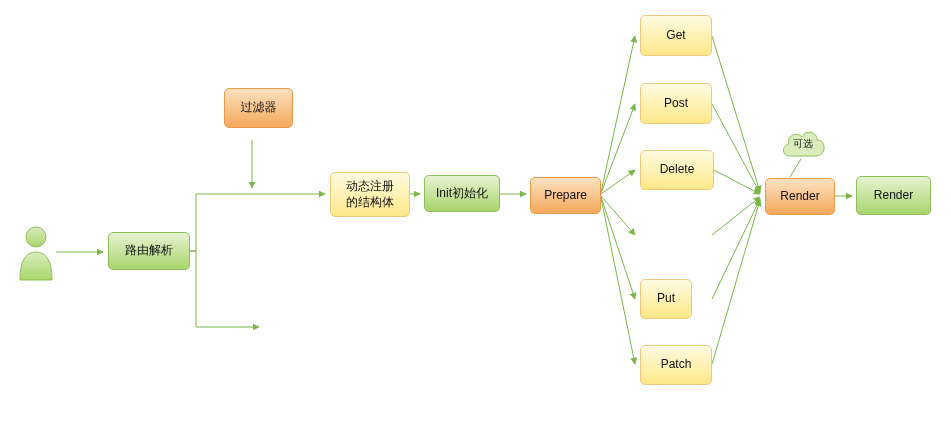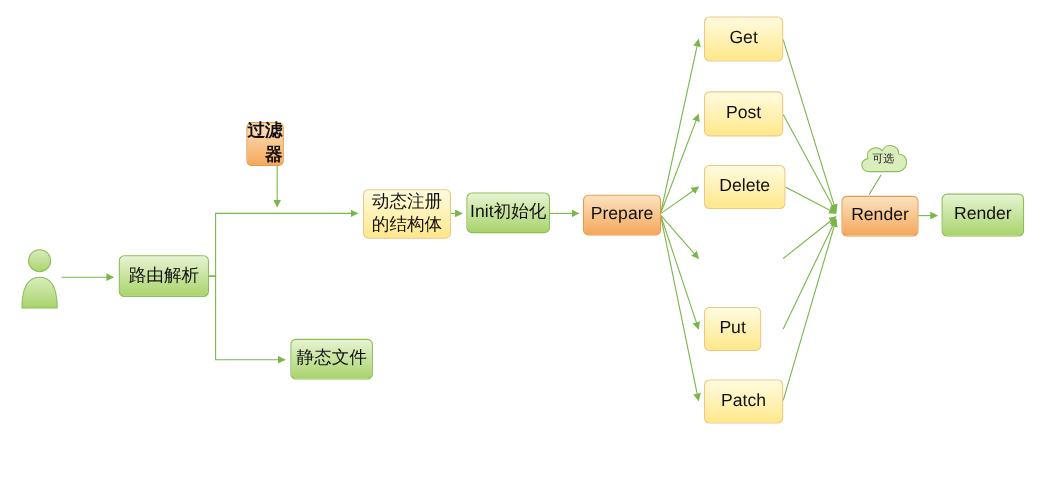--- a/index.html
+++ b/index.html
@@ -11,22 +11,22 @@
     height: 448px;
     background: #ffffff;
     overflow: hidden;
   }
   .edges { position: absolute; left: 0; top: 0; }
   .node {
     position: absolute;
     display: flex;
     align-items: center;
     justify-content: center;
-    text-align: right;
-    font-size: 16px;
+    text-align: left;
+    font-size: 12px;
     line-height: 1.3;
     border-radius: 5px;
   }
   .green {
     background: linear-gradient(180deg, #e6f3d2 0%, #a9d46c 100%);
     border: 1px solid #8cbf55;
   }
   .orange {
     background: linear-gradient(180deg, #fbe2c0 0%, #f5a85c 100%);
     border: 1px solid #e8994b;
@@ -89,27 +89,24 @@
       </defs>
       <circle cx="20" cy="11" r="10" fill="url(#gGreen)" stroke="#8cbf55"></circle>
       <path d="M4,54 C4,33 11,26 20,26 C29,26 36,33 36,54 Z" fill="url(#gGreen)" stroke="#8cbf55"></path>
     </svg>
   </div>
 
   <div class="node green" style="left:108px; top:232px; width:82px; height:38px;">
     <span>路由解析</span>
   </div>
 
-  <div class="node orange" style="left:224px; top:111px; width:34px; height:40px;font-weight:bold;">
+  <div class="node orange" style="left:224px; top:88px; width:69px; height:40px;">
     <span>过滤器</span>
   </div>
 
-  <div class="node green" style="left:264px; top:308px; width:75px; height:37px;">
-    <span>静态文件</span>
-  </div>
 
   <div class="node yellow" style="left:330px; top:172px; width:80px; height:45px;">
     <span class="pre">动态注册
 的结构体</span>
   </div>
 
   <div class="node green" style="left:424px; top:175px; width:76px; height:37px;">
     <span>Init初始化</span>
   </div>
 

